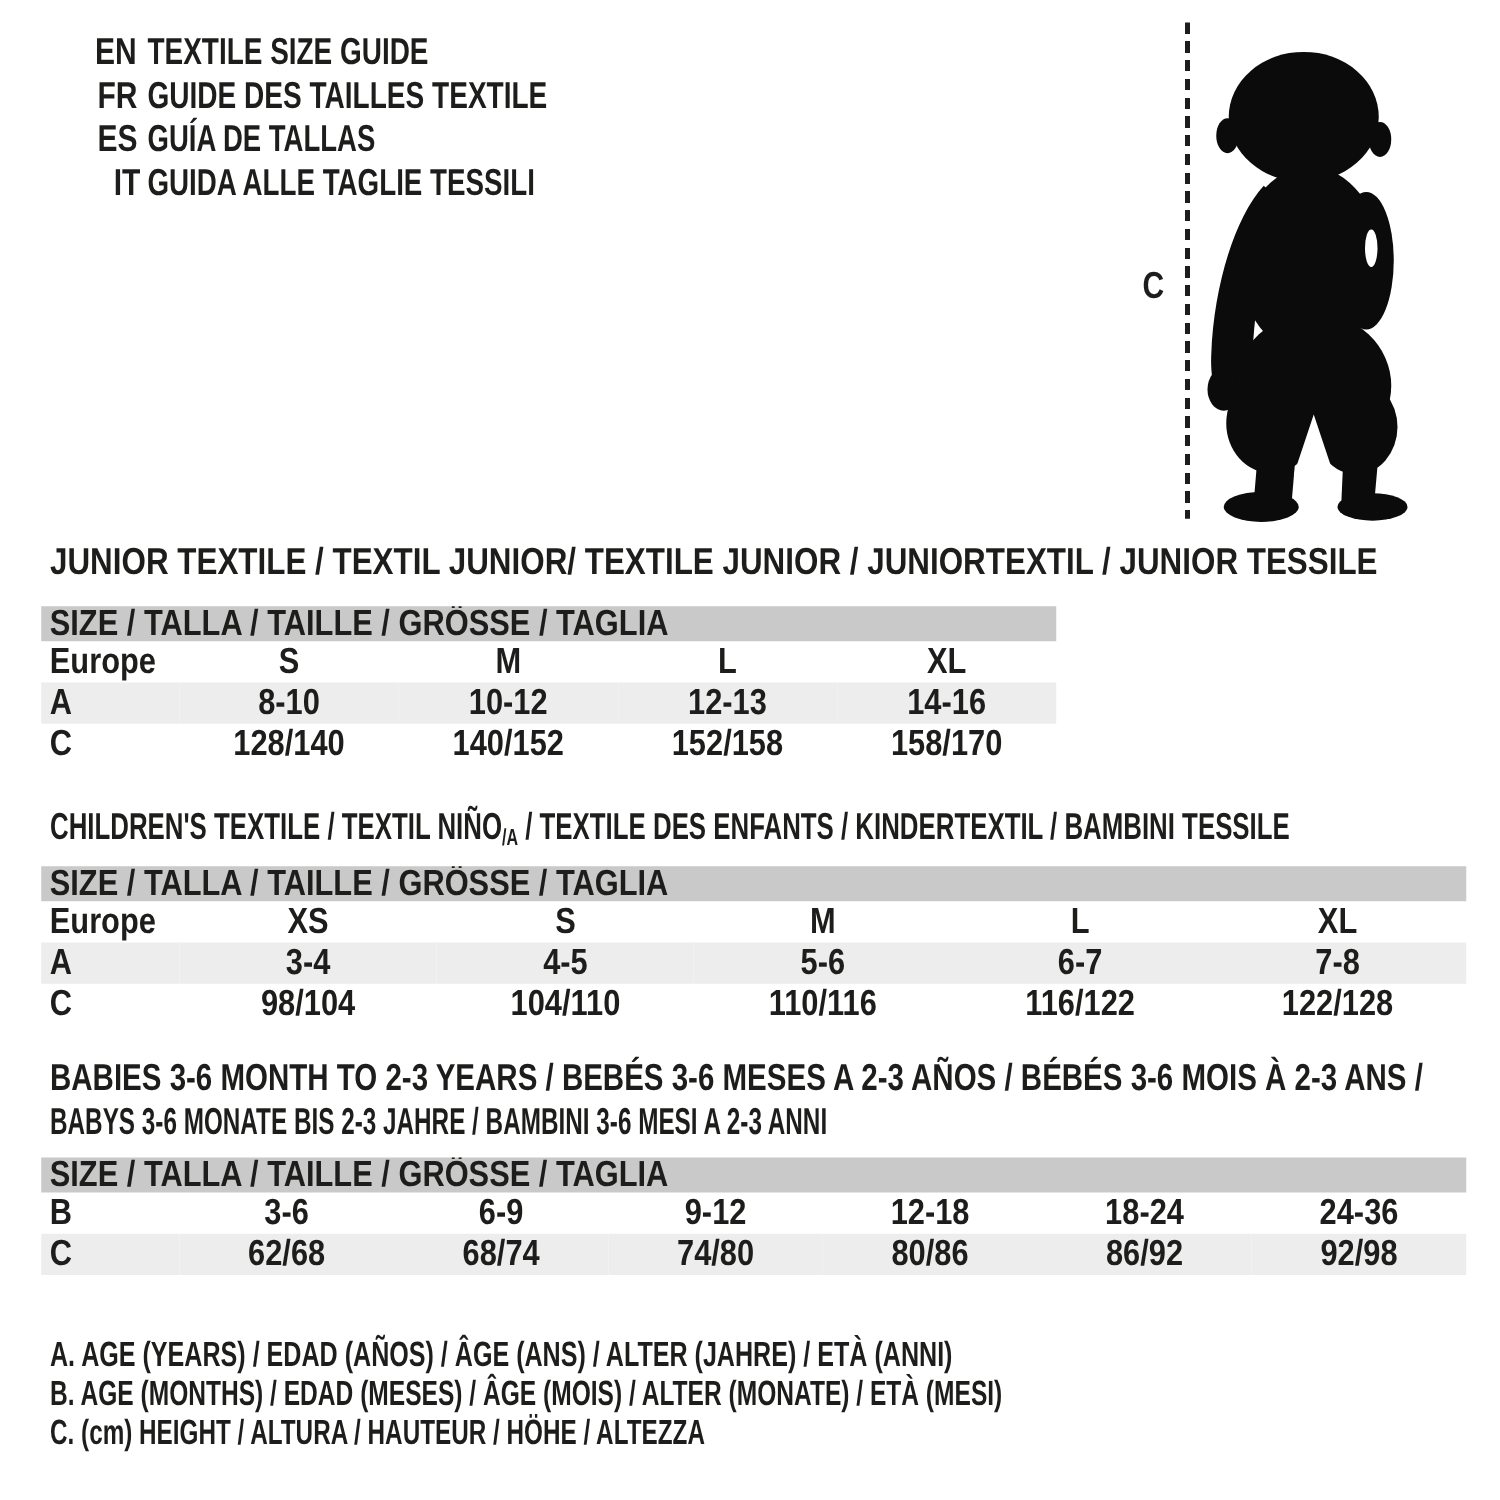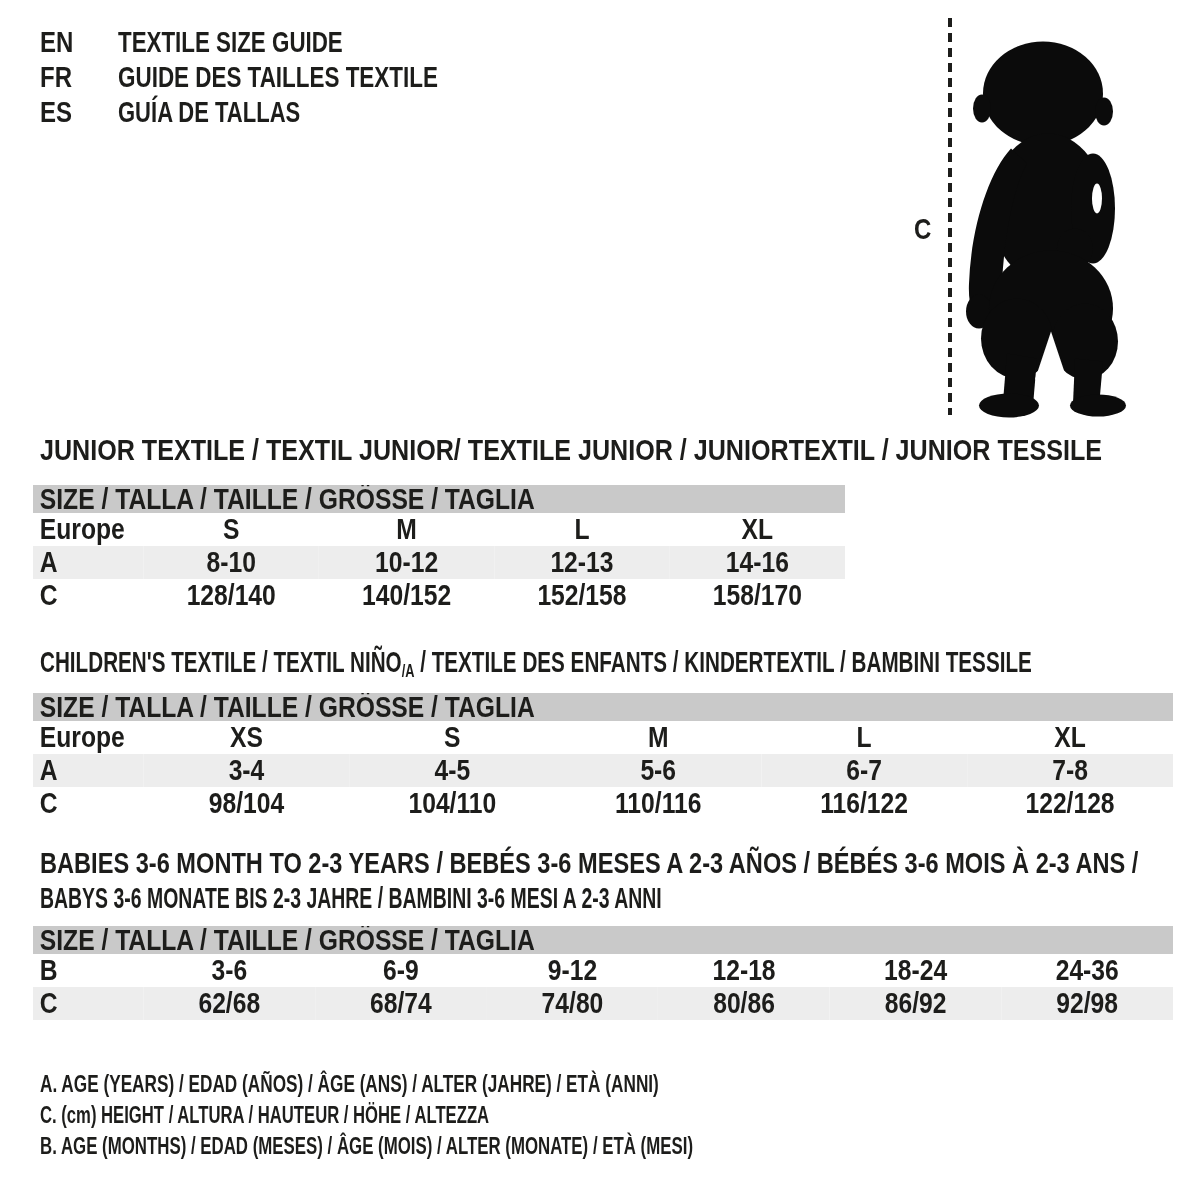--- a/index.html
+++ b/index.html
@@ -14,21 +14,21 @@
   body{
     width:1200px;height:1200px;position:relative;
     font-family:"Liberation Sans","DejaVu Sans",sans-serif;
     font-weight:700;color:var(--text);overflow:hidden;
   }
   .fit{display:inline-block;white-space:nowrap;transform-origin:0 50%;}
   .squeeze{display:inline-block;transform:scaleX(0.8);transform-origin:0 50%;white-space:nowrap;}
 
   
   .langs{position:absolute;left:40px;top:24px;}
-  .lang-row{display:flex;line-height:35px;font-size:30px;}
+  .lang-row{display:flex;line-height:35px;font-size:30px;text-align:right;}
   .lang-code{width:78px;flex:0 0 78px;}
 
   
   .dash-line{position:absolute;left:948px;top:18px;width:4px;height:397px;
     background:repeating-linear-gradient(to bottom,var(--text) 0 9px,transparent 9px 15px);}
   .c-label{position:absolute;left:914px;top:212px;font-size:30px;}
   .toddler{position:absolute;left:963px;top:12px;color:var(--silhouette);}
 
   
   .sec-title{position:absolute;left:40px;font-size:30px;line-height:35px;}
@@ -42,37 +42,41 @@
        padding-left:8px;font-size:29px;overflow:hidden;}
   table{width:100%;border-collapse:collapse;table-layout:fixed;}
   col.c-lab{width:130px;}
   td{height:33px;font-size:29px;text-align:center;vertical-align:middle;
      white-space:nowrap;overflow:visible;}
   td.lab{text-align:left;padding-left:8px;}
   tbody tr:nth-child(2) td{background:var(--row-shaded-bg);}
 
   
   .legend{position:absolute;left:40px;top:1068px;}
-  .legend-line{font-size:24px;line-height:31px;}
+  .legend-line{font-size:28px;line-height:31px;}
 </style>
 </head>
 <body>
 
 <div class="langs">
   <div class="lang-row">
     <span class="lang-code"><span class="squeeze">EN</span></span>
     <span class="fit" style="transform: scaleX(0.745033);">TEXTILE SIZE GUIDE</span>
   </div>
   <div class="lang-row">
     <span class="lang-code"><span class="squeeze">FR</span></span>
     <span class="fit" style="transform: scaleX(0.747664);">GUIDE DES TAILLES TEXTILE</span>
   </div>
   <div class="lang-row">
     <span class="lang-code"><span class="squeeze">ES</span></span>
     <span class="fit" style="transform: scaleX(0.733871);">GUÍA DE TALLAS</span>
+  </div>
+  <div class="lang-row">
+    <span class="lang-code"><span class="squeeze">IT</span></span>
+    <span class="fit" style="transform: scaleX(0.739857);">GUIDA ALLE TAGLIE TESSILI</span>
   </div>
 </div>
 
 <div class="dash-line"></div>
 <div class="c-label"><span class="squeeze">C</span></div>
 <svg class="toddler" width="175" height="408" viewBox="0 0 175 405" aria-hidden="true">
   <g fill="currentColor">
     <ellipse cx="80" cy="80" rx="60" ry="52"></ellipse>
     <ellipse cx="19" cy="95" rx="9" ry="14"></ellipse>
     <ellipse cx="141" cy="98" rx="9" ry="14"></ellipse>
@@ -211,15 +215,15 @@
         <td>80/86</td>
         <td>86/92</td>
         <td>92/98</td>
       </tr>
     </tbody>
   </table>
 </div>
 
 <div class="legend">
   <div class="legend-line"><span class="fit" style="transform: scaleX(0.716981);">A. AGE (YEARS) / EDAD (AÑOS) / ÂGE (ANS) / ALTER (JAHRE) / ETÀ (ANNI)</span></div>
+  <div class="legend-line"><span class="fit" style="transform: scaleX(0.701657);">B. AGE (MONTHS) / EDAD (MESES) / ÂGE (MOIS) / ALTER (MONATE) / ETÀ (MESI)</span></div>
   <div class="legend-line"><span class="fit" style="transform: scaleX(0.69404);">C. (cm) HEIGHT / ALTURA / HAUTEUR / HÖHE / ALTEZZA</span></div>
-  <div class="legend-line"><span class="fit" style="transform: scaleX(0.701657);">B. AGE (MONTHS) / EDAD (MESES) / ÂGE (MOIS) / ALTER (MONATE) / ETÀ (MESI)</span></div>
 </div>
 
 </body></html>

